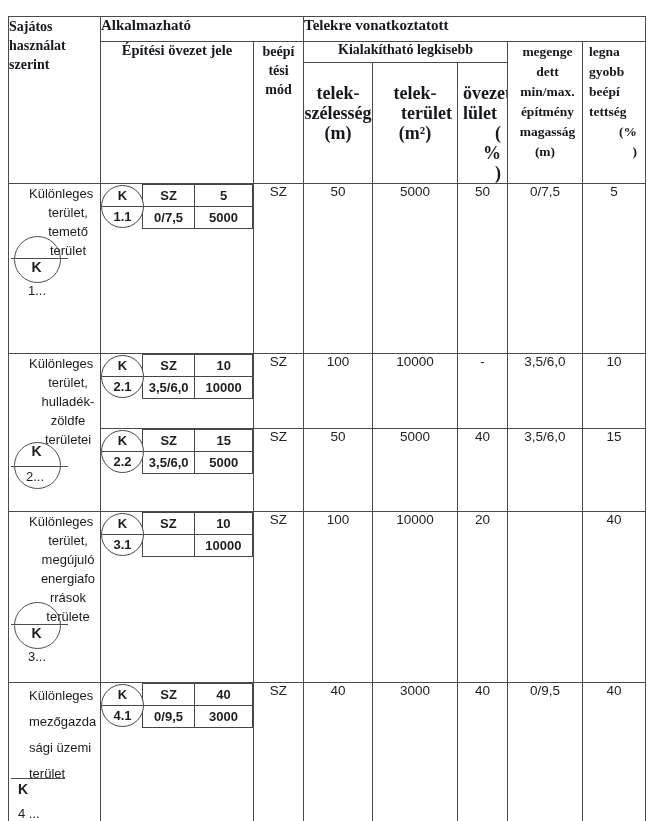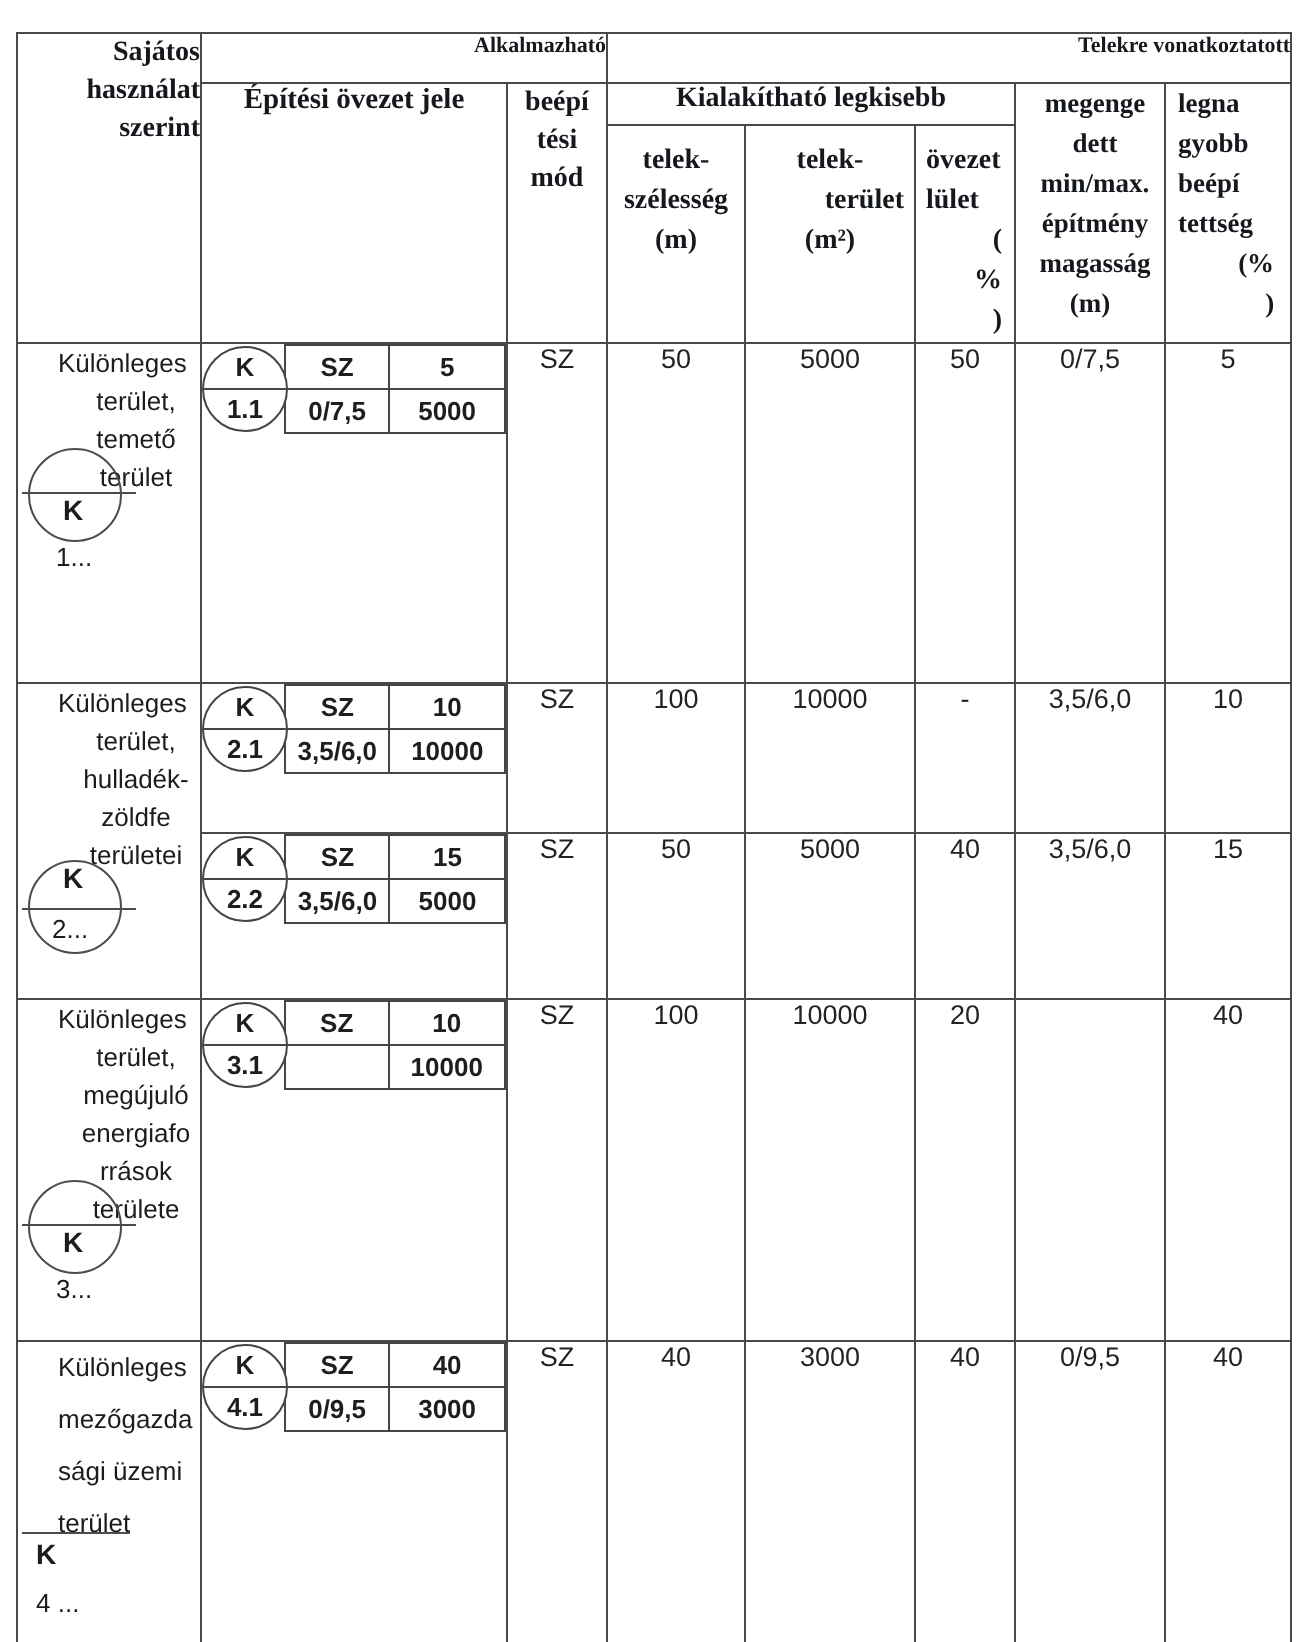--- a/index.html
+++ b/index.html
@@ -7,27 +7,27 @@
     width:655px;height:821px;background:#ffffff;position:relative;
     font-family:"Liberation Sans","DejaVu Sans",sans-serif;color:#1e1e1e;
   }
   .sheet{position:absolute;left:8px;top:16px;}
   table.main{border-collapse:collapse;table-layout:fixed;width:637px;}
   table.main td,table.main th{border:1px solid #4a4a4a;padding:0;vertical-align:top;overflow:hidden;}
   table.main th{font-family:"Liberation Serif","DejaVu Serif",serif;font-weight:bold;color:#15181d;}
 
   
   tr.hr1{height:25px;} tr.hr2{height:21px;padding-left:34px;} tr.hr3{height:96px;}
-  .h-top{font-size:11px;text-align:right;padding-top:2px;}
-  th.c-sajatos{padding-top:22px;font-size:14px;line-height:19px;text-align:right;}
+  .h-top{font-size:15px;text-align:left;padding-top:2px;}
+  th.c-sajatos{padding-top:22px;font-size:14px;line-height:19px;text-align:left;}
   .h-ovezet{font-size:14.5px;text-align:center;padding-top:16px;}
   .h-beep{font-size:14px;text-align:center;padding-top:13px;}
   .h-beep div{line-height:19px;}
   .h-kial{font-size:14px;text-align:center;padding-top:1px;}
-  tr.hr3 th{font-size:14px;padding-top:8px;}
+  tr.hr3 th{font-size:18px;padding-top:20px;}
   .h-szel div{text-align:center;line-height:20px;}
   .h-ter div{text-align:center;line-height:20px;}
   .h-ter div.rt{text-align:right;padding-right:5px;}
   .h-zold div{text-align:left;padding-left:5px;line-height:20px;}
   .h-zold div.rt{text-align:right;padding-right:6px;}
   .h-meg{font-size:13.5px;padding-top:3px;}
   .h-meg div{text-align:center;padding-left:5px;line-height:20px;}
   .h-meg div.ct{text-align:center;padding-left:0;}
   .h-leg{font-size:13.5px;padding-top:3px;}
   .h-leg div{text-align:left;padding-left:6px;line-height:20px;}

